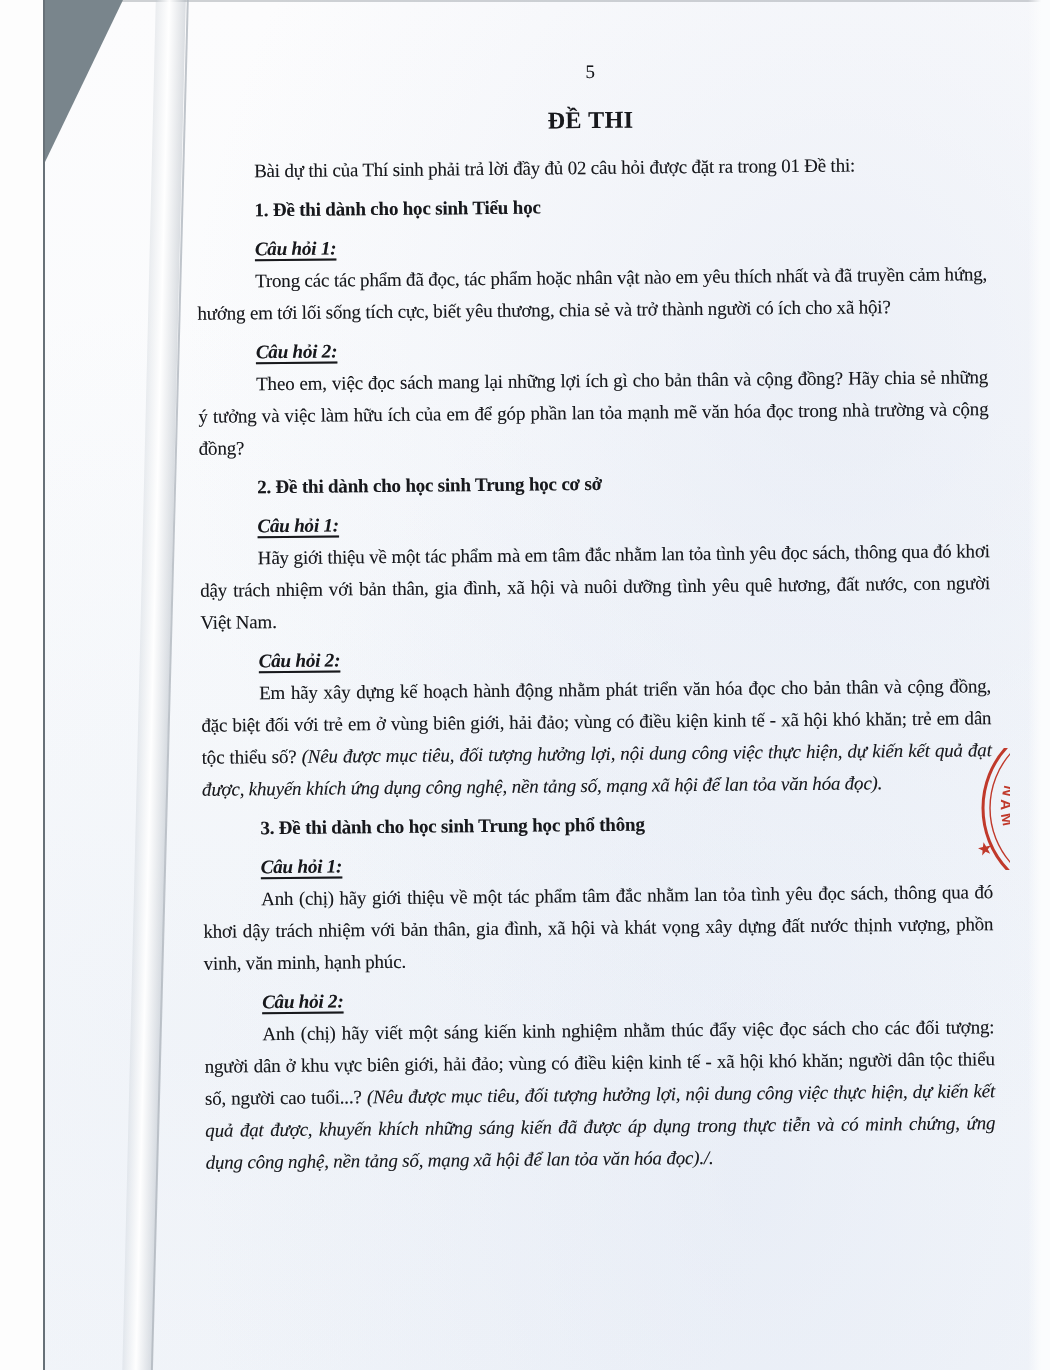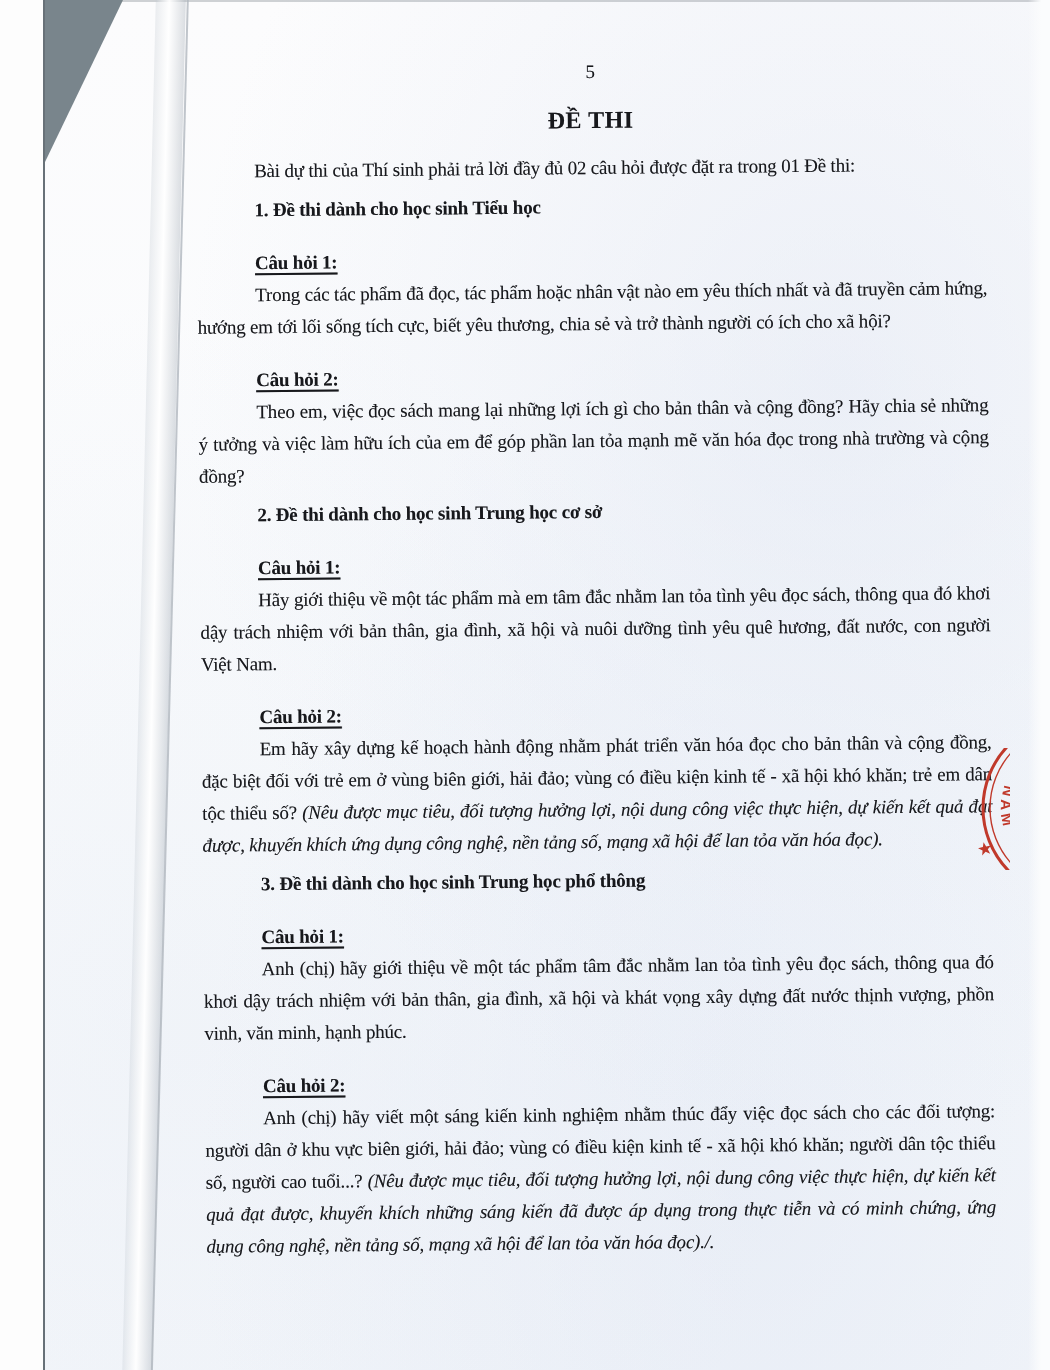--- a/index.html
+++ b/index.html
@@ -48,23 +48,23 @@
     font-size:19px;line-height:32px;letter-spacing:-.2px;
     transform:rotate(-0.55deg);transform-origin:50% 0;
     text-shadow:0 0 .5px rgba(18,19,24,.35);
     z-index:5;
   }
   .page-number{text-align:center;}
   .doc-title{text-align:center;font-weight:700;font-size:24px;line-height:32px;margin:16px 0;letter-spacing:.5px;}
   .intro{text-indent:58px;text-align:justify;}
   .section-heading{font-weight:700;margin-top:7px;text-indent:58px;}
   .q-label{
-    font-weight:700;margin-top:21px;margin-left:58px;
+    font-weight:700;margin-top:7px;margin-left:58px;
     width:-moz-fit-content;width:fit-content;
-    text-decoration:underline;text-decoration-thickness:1.5px;text-underline-offset:4px;
+    text-decoration:underline;text-decoration-thickness:1.5px;text-underline-offset:4px;font-style:italic;
   }
   .q-para{text-indent:58px;text-align:justify;margin:0;}
   .q-note{font-style:italic;}
   
   .stamp{position:absolute;left:958px;top:748px;z-index:6;}
 </style>
 </head>
 <body>
 
 <div class="canvas">

